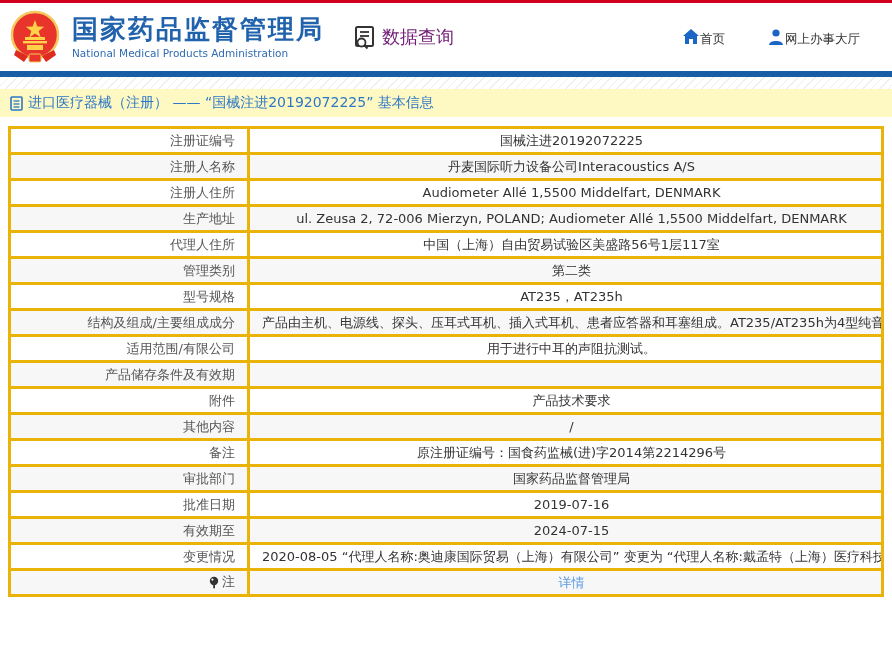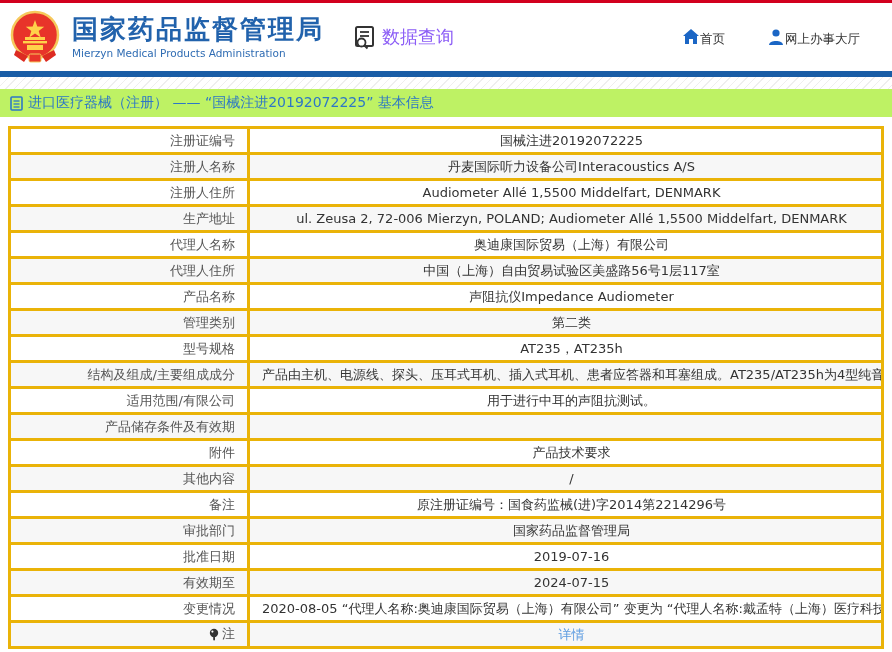--- a/index.html
+++ b/index.html
@@ -6,29 +6,29 @@
   html, body { width: 892px; height: 652px; background: #fff; font-family: "DejaVu Sans", "Liberation Sans", sans-serif; }
   .topline { height: 3px; background: #d2001e; }
   
   .header { height: 68px; display: flex; align-items: center; padding-left: 8px; background: #fff; }
   .emblem { width: 54px; height: 54px; flex: 0 0 auto; }
   .logo-text { margin-left: 10px; display: flex; flex-direction: column; justify-content: center; }
   .logo-cn { font-size: 26px; font-weight: bold; color: #2162ac; letter-spacing: 2px; line-height: 1.15; }
   .logo-en { font-size: 10.5px; color: #2f6cb3; margin-top: 2px; }
   .query { margin-left: 28px; display: flex; align-items: center; color: #333; }
   .query-icon { width: 26px; height: 26px; margin-right: 4px; }
-  .query-label { font-size: 18px; color: #8b5cf6; }
+  .query-label { font-size: 18px; color: #701a75; }
   .nav { margin-left: auto; display: flex; gap: 42px; padding-right: 32px; }
   .nav-item { display: flex; align-items: center; cursor: pointer; }
   .nav-item svg { width: 18px; height: 18px; }
   .nav-label { font-size: 12.5px; color: #333; margin-top: 5px; white-space: nowrap; }
   
   .bluebar { height: 6px; background: #195da6; }
   .stripeband { height: 12px; background: repeating-linear-gradient(135deg, rgba(120,120,120,0.12) 0 1px, transparent 1px 6px); }
-  .breadcrumb { height: 28px; background: #bef264; display: flex; align-items: center; padding: 0 10px; font-size: 14px; color: #2d77c6; }
+  .breadcrumb { height: 28px; background: #fef9c3; display: flex; align-items: center; padding: 0 10px; font-size: 14px; color: #2d77c6; }
   .crumb-icon { width: 13px; height: 15px; margin-right: 5px; flex: 0 0 auto; }
   .gapband { height: 9px; background: #fff; }
   
   .info-table { width: 876px; margin: 0 8px; border-collapse: collapse; table-layout: fixed; border-bottom: 2px solid #d5d5d5; }
   .info-table tr { height: 26px; }
   .info-table tr:nth-child(even) { background: #f7f7f7; }
   .info-table th, .info-table td { border: 3px solid #eab308; font-weight: normal; font-size: 13px; vertical-align: middle; overflow: hidden; white-space: nowrap; }
   .info-table th { width: 239px; text-align: right; padding-right: 12px; color: #555; }
   .info-table td { text-align: center; padding-left: 12px; color: #333; }
   .label-with-icon { display: inline-flex; align-items: center; gap: 2px; }
@@ -47,21 +47,21 @@
     <polygon points="27,10 29.3,16.6 36.2,16.7 30.7,20.9 32.7,27.5 27,23.5 21.3,27.5 23.3,20.9 17.8,16.7 24.7,16.6" fill="#ffd24a"></polygon>
     <rect x="17" y="27" width="20" height="3" fill="#ffd24a"></rect>
     <rect x="15" y="31" width="24" height="2.4" fill="#ffd24a"></rect>
     <rect x="19" y="35" width="16" height="5" fill="#ffd24a"></rect>
     <path d="M8 40 L20 46 L16 52 L6 45 Z" fill="#dd2b22"></path>
     <path d="M46 40 L34 46 L38 52 L48 45 Z" fill="#dd2b22"></path>
     <rect x="21" y="44" width="12" height="8" rx="1.5" fill="#e8342a" stroke="#f6c95c" stroke-width="1"></rect>
   </svg>
   <div class="logo-text">
     <div class="logo-cn">国家药品监督管理局</div>
-    <div class="logo-en">Mierzyn Medical Products Administration</div>
+    <div class="logo-en">National Medical Products Administration</div>
   </div>
   <div class="query">
     <svg class="query-icon" viewBox="0 0 26 26">
       <rect x="4" y="3" width="17" height="19" rx="1.5" fill="none" stroke="#333" stroke-width="2"></rect>
       <line x1="8" y1="8" x2="17" y2="8" stroke="#333" stroke-width="1.8"></line>
       <line x1="8" y1="12" x2="17" y2="12" stroke="#333" stroke-width="1.8"></line>
       <circle cx="9.5" cy="18.5" r="4" fill="#fff" stroke="#333" stroke-width="1.8"></circle>
       <line x1="12.5" y1="21.5" x2="15.5" y2="24.5" stroke="#333" stroke-width="2"></line>
     </svg>
     <span class="query-label">数据查询</span>
@@ -110,30 +110,22 @@
       </tr>
   <tr>
         <th>注册人住所</th>
         <td>Audiometer Allé 1,5500 Middelfart, DENMARK</td>
       </tr>
   <tr>
         <th>生产地址</th>
         <td>ul. Zeusa 2, 72-006 Mierzyn, POLAND; Audiometer Allé 1,5500 Middelfart, DENMARK</td>
       </tr>
   <tr>
-        <th>代理人名称</th>
-        <td>奥迪康国际贸易（上海）有限公司</td>
-      </tr>
-  <tr>
         <th>代理人住所</th>
         <td>中国（上海）自由贸易试验区美盛路56号1层117室</td>
-      </tr>
-  <tr>
-        <th>产品名称</th>
-        <td>声阻抗仪Impedance Audiometer</td>
       </tr>
   <tr>
         <th>管理类别</th>
         <td>第二类</td>
       </tr>
   <tr>
         <th>型号规格</th>
         <td>AT235，AT235h</td>
       </tr>
   <tr>

